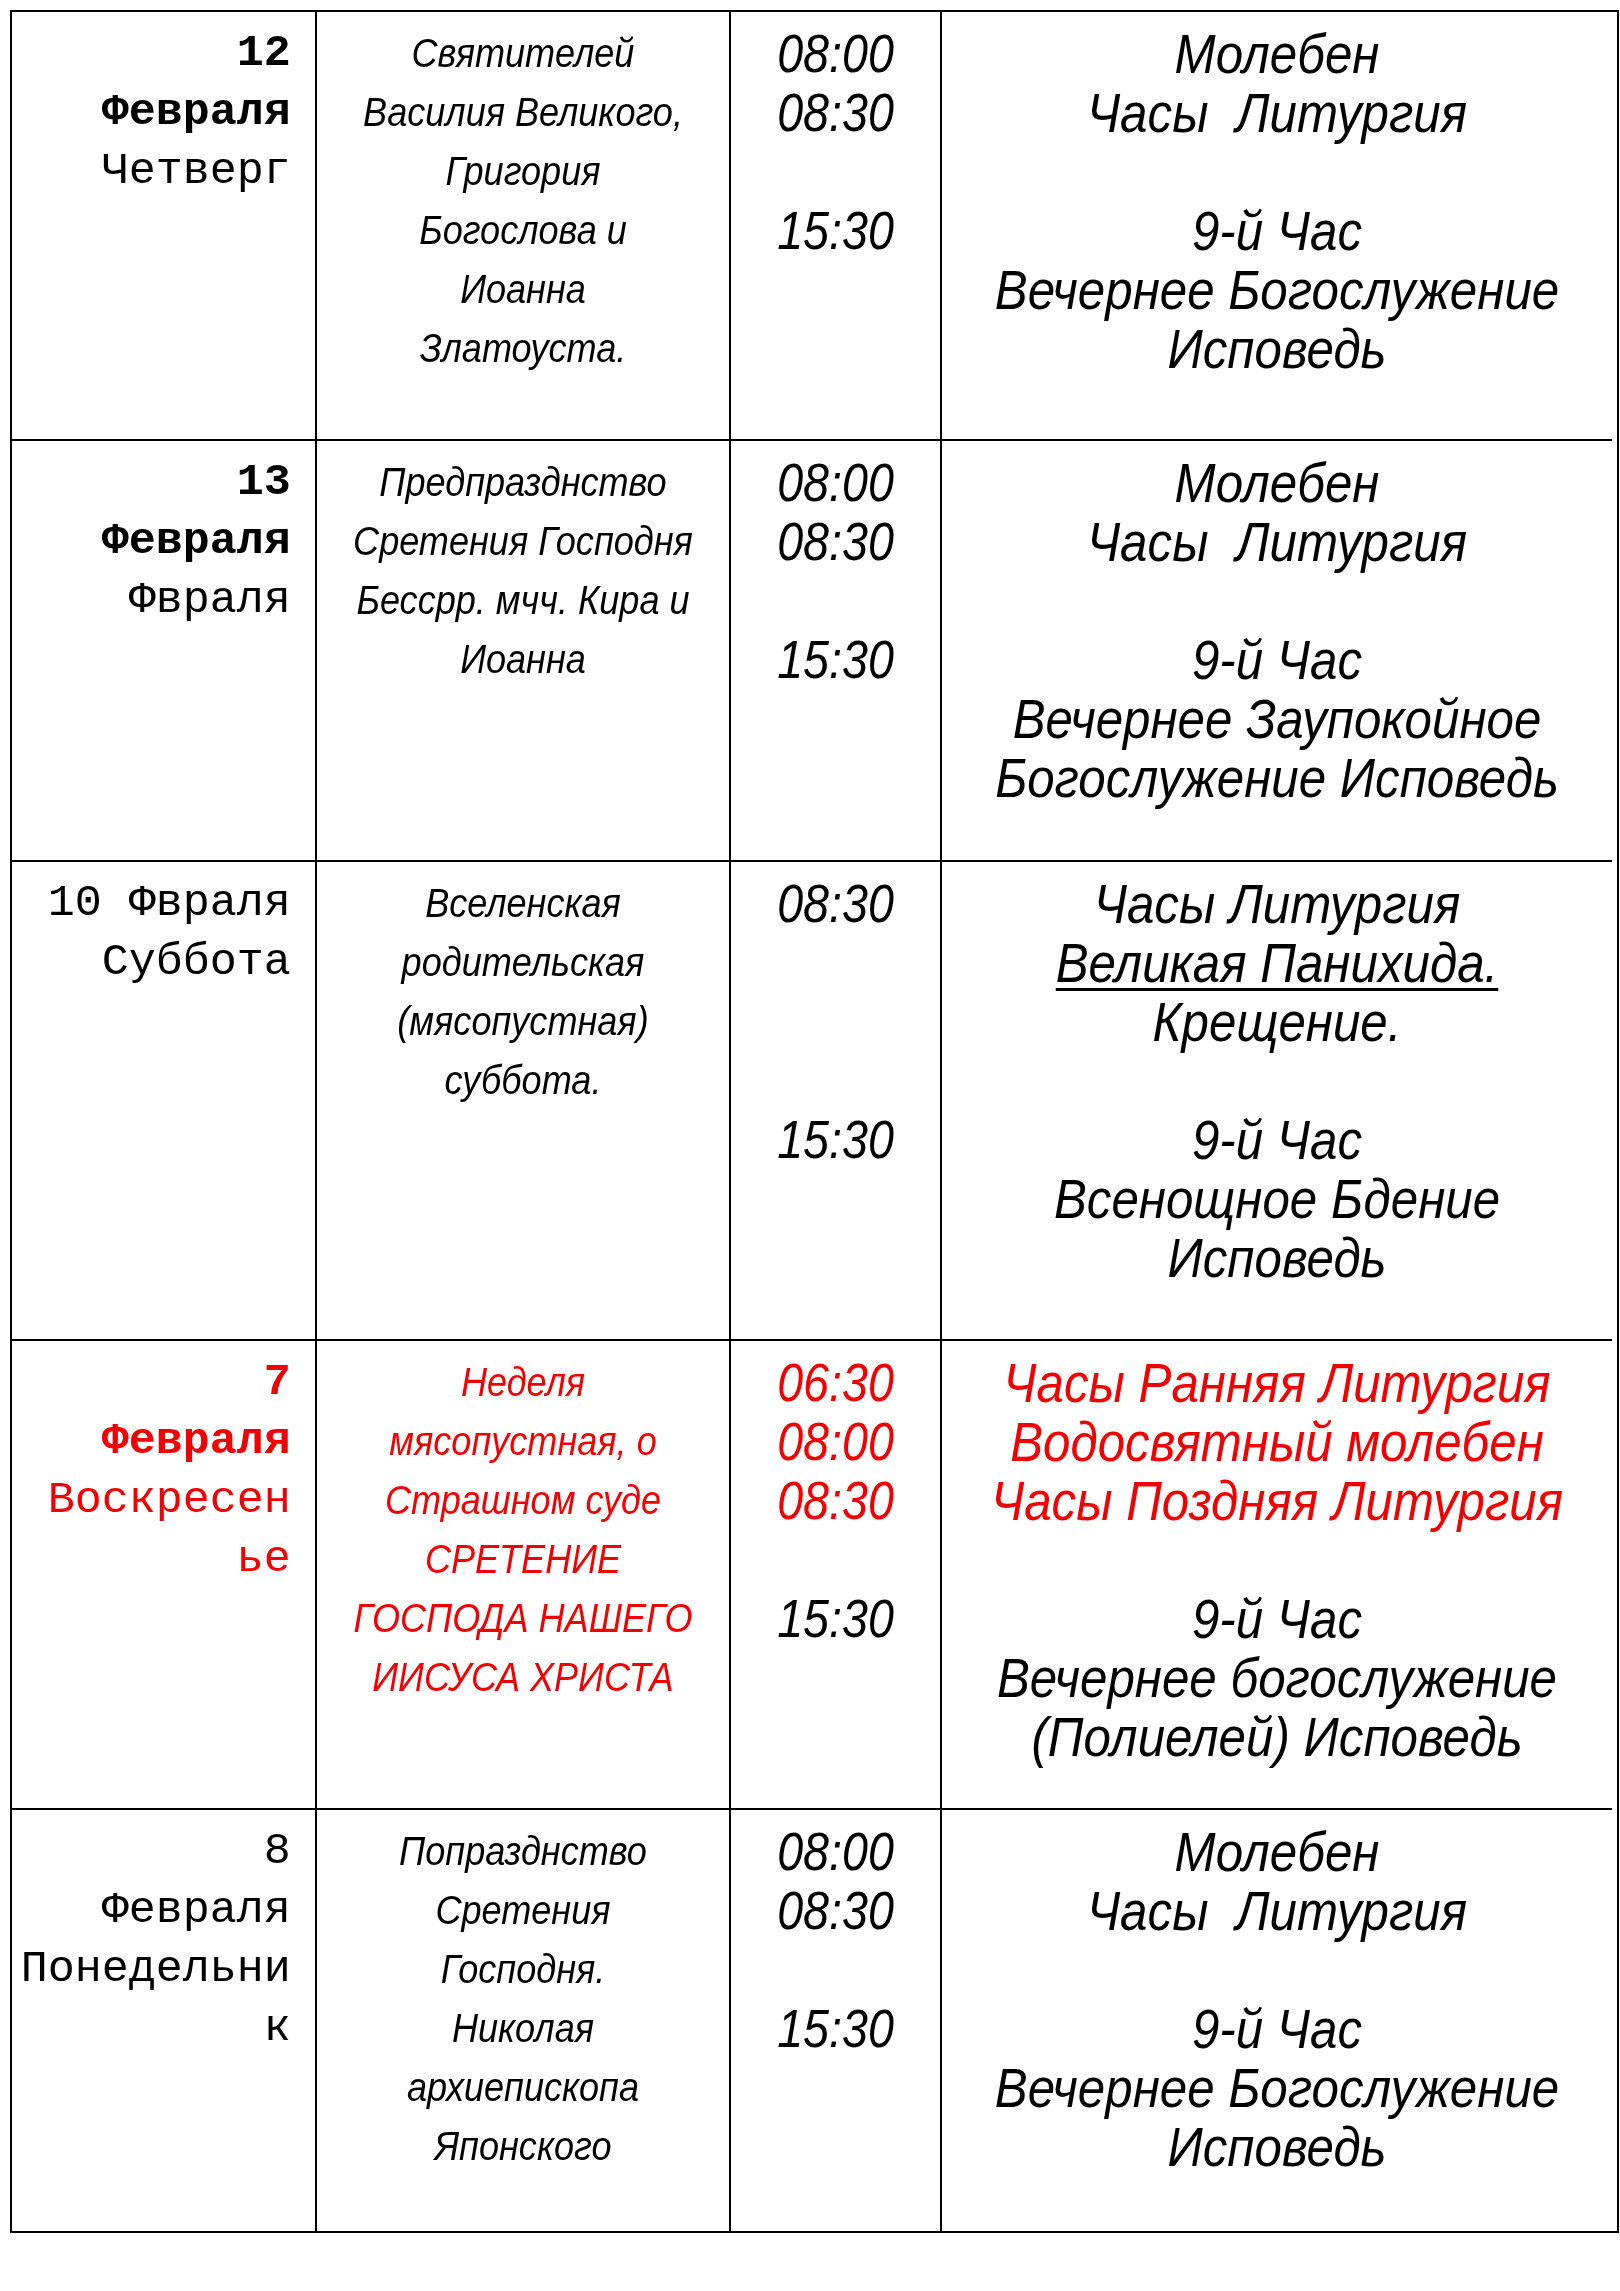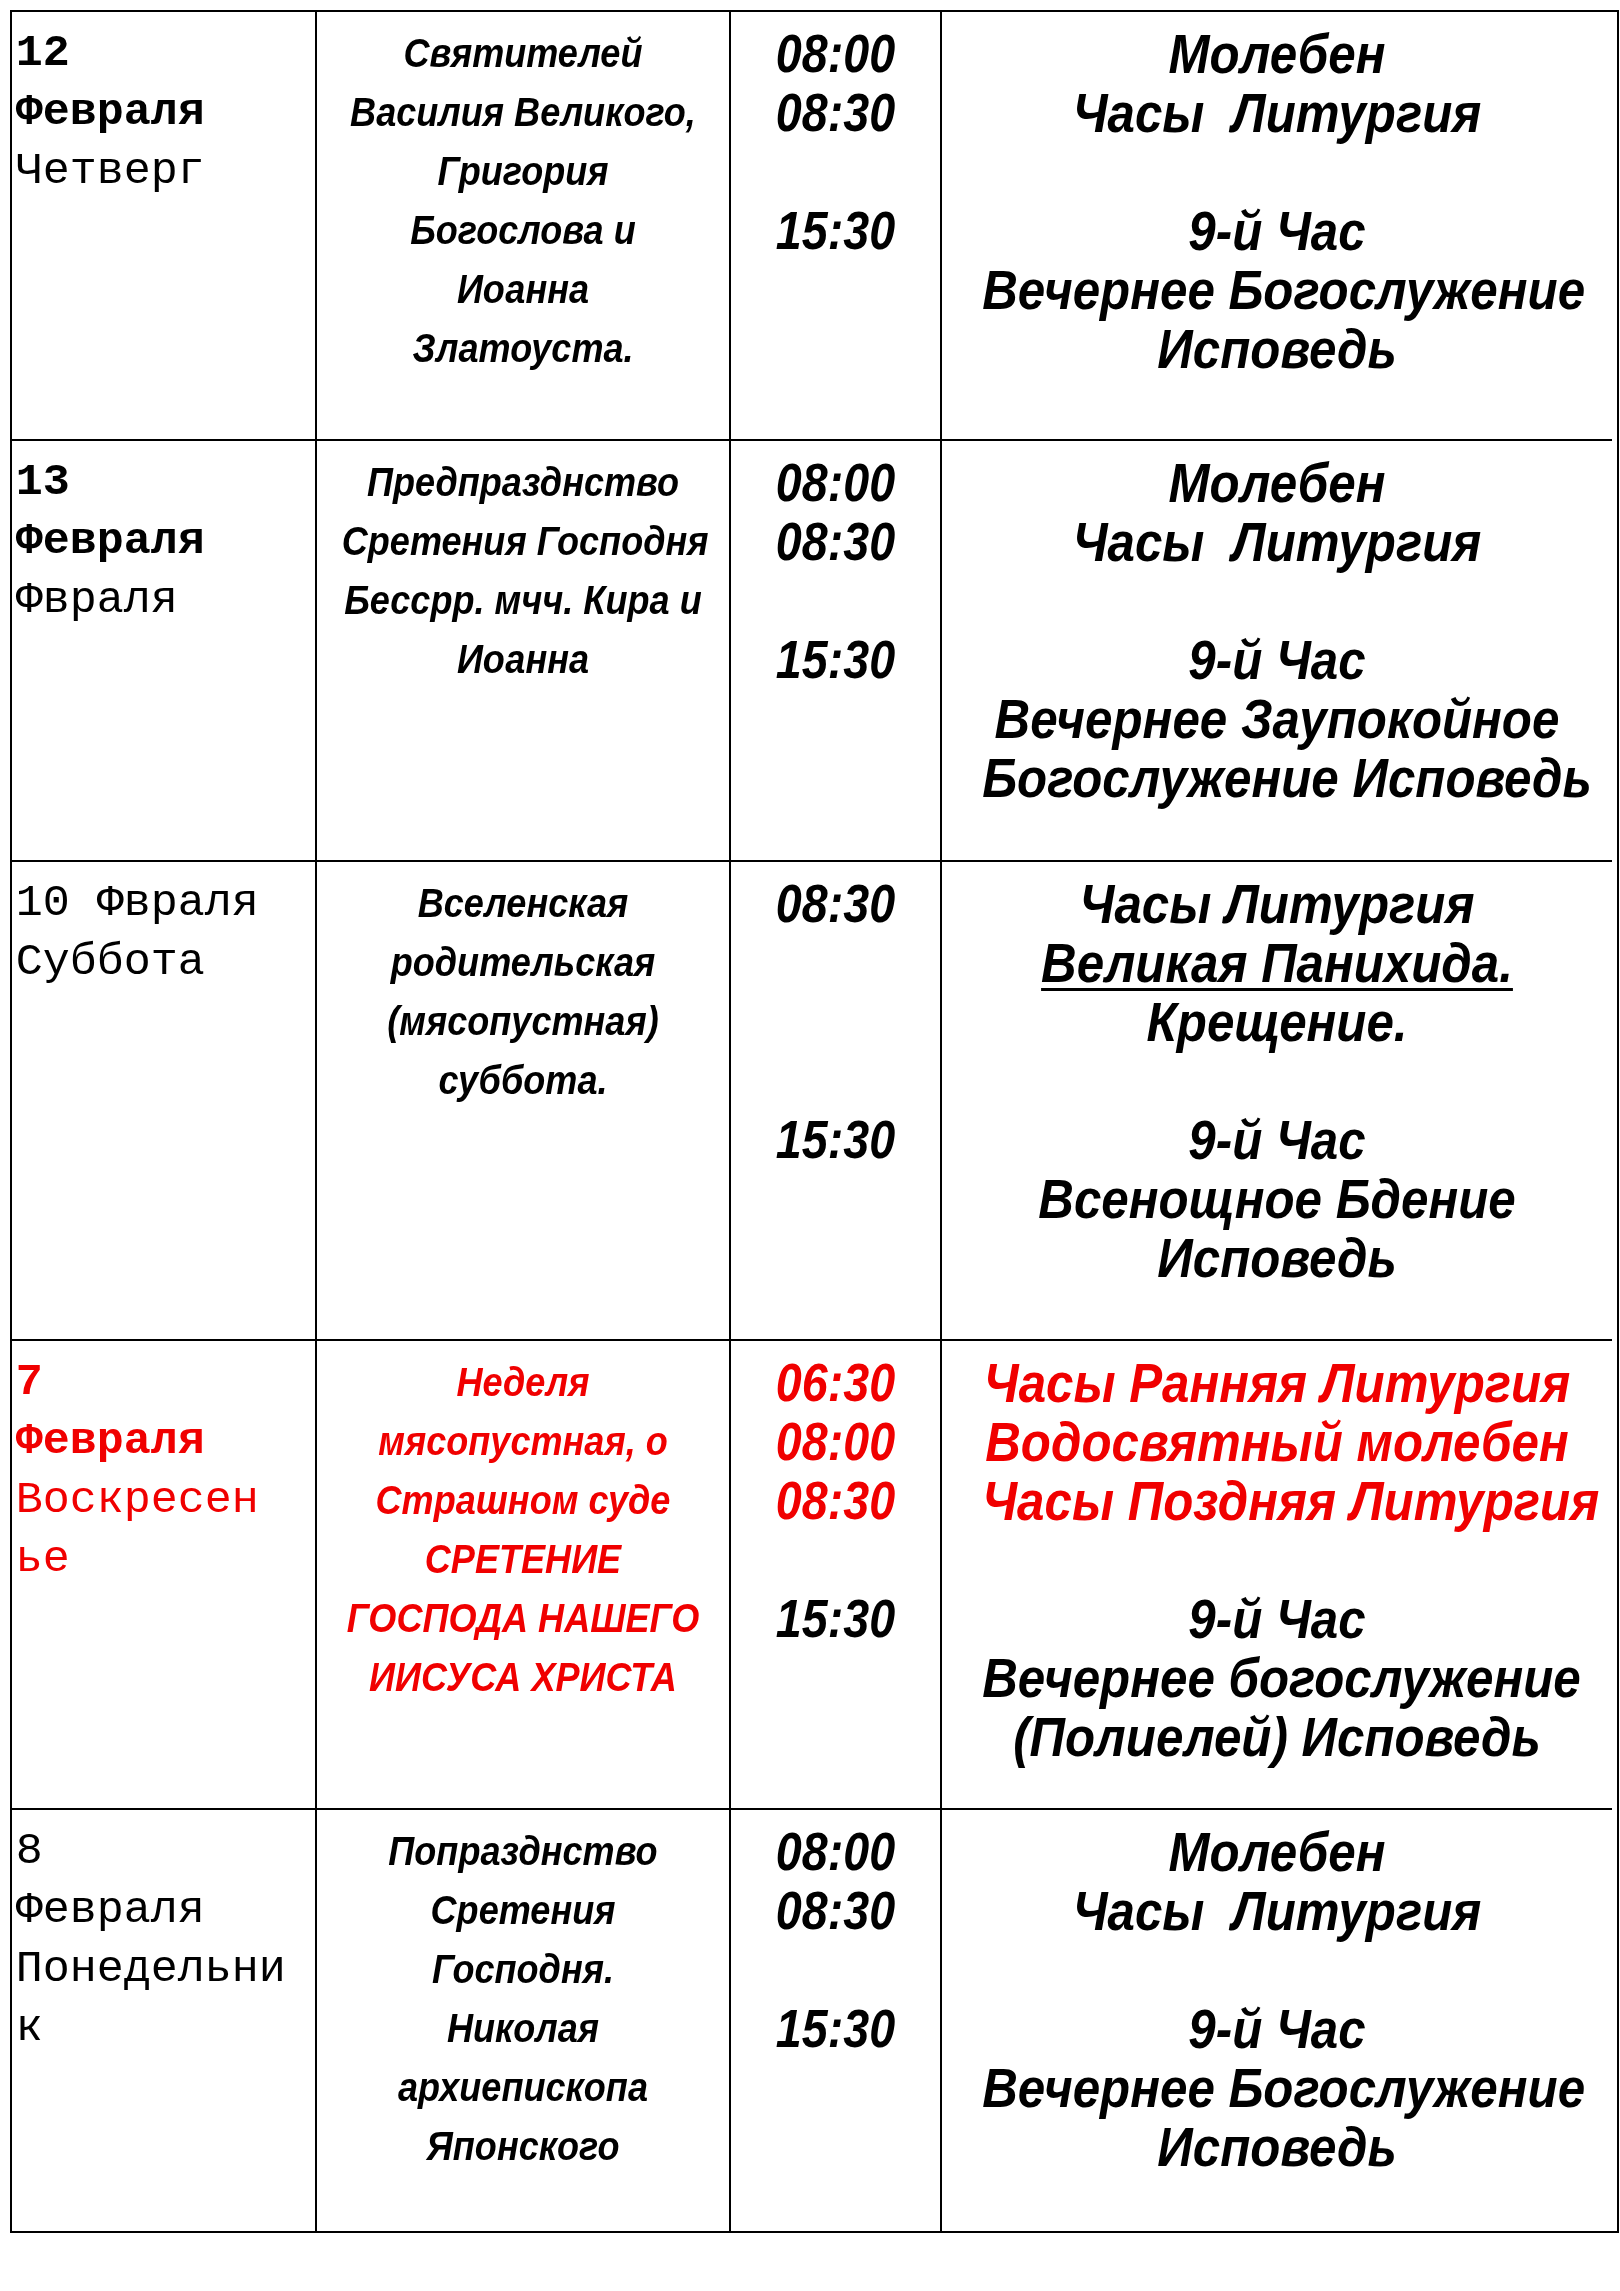--- a/index.html
+++ b/index.html
@@ -40,30 +40,30 @@
     height: 59px;
     line-height: 59px;
     white-space: pre;
   }
 
   
   .col-date {
     font-family: "Liberation Mono", "DejaVu Sans Mono", monospace;
     font-size: 45px;
     font-weight: normal;
-    text-align: left;
-    padding-right: 0;
+    text-align: right;
+    padding-right: 24px;
     padding-left: 3.9px;
   }
   .col-date .line.b { font-weight: bold; }
 
   
   .col-feast, .col-time, .col-services {
     font-family: "Liberation Sans", "DejaVu Sans", sans-serif;
-    font-weight: bold;
+    font-weight: normal;
     font-style: italic;
     text-align: center;
   }
   .col-feast   { font-size: 41px; }
   .col-time    { font-size: 53px; }
   .col-services{ font-size: 56px; }
   .col-feast .line, .col-time .line, .col-services .line {
     transform: scaleX(0.88);
     transform-origin: 50% 50%;
   }

